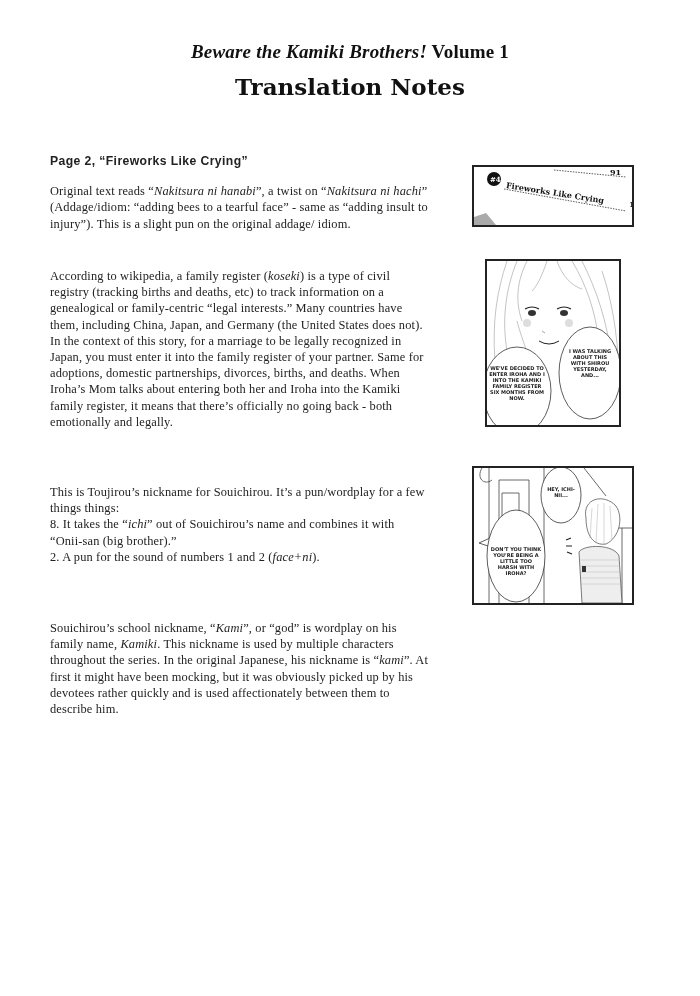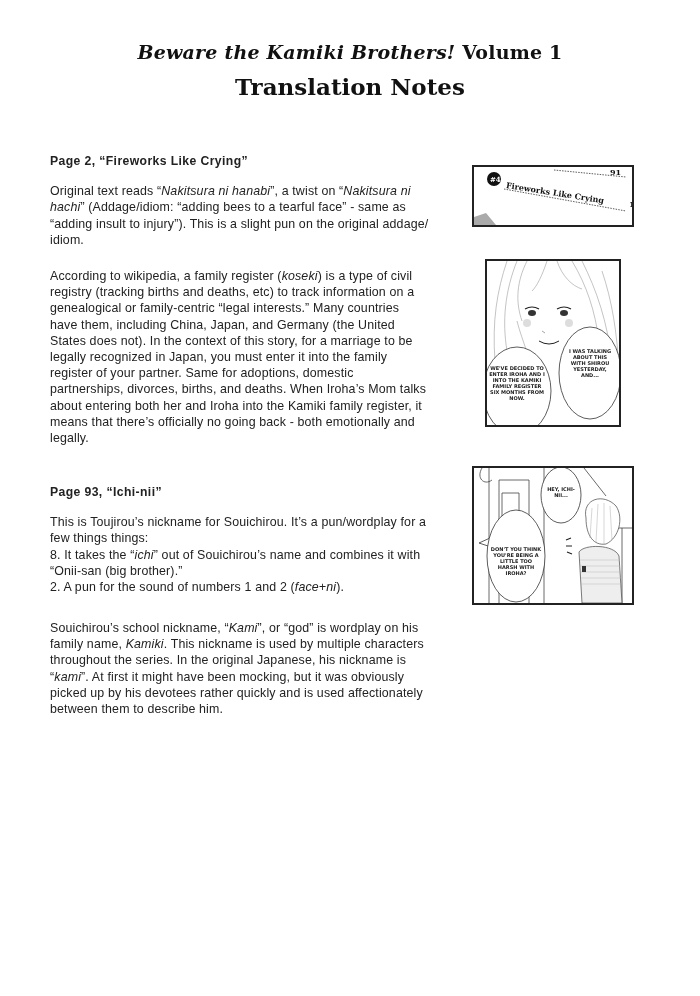--- a/index.html
+++ b/index.html
@@ -2,29 +2,29 @@
 <html><head>
 <meta charset="utf-8">
 <style>
   html, body { margin: 0; padding: 0; background: #ffffff; }
   body { width: 700px; height: 996px; position: relative; overflow: hidden; color: #1a1a1a; }
   .title {
     position: absolute; left: 0; width: 700px; text-align: center;
     font-family: "DejaVu Serif", "Liberation Serif", serif; font-weight: bold;
     color: #111;
   }
-  #title-line1 { top: 41px; font-size: 19px; letter-spacing: 0.2px; }
+  #title-line1 { top: 41px; font-size: 19px; letter-spacing: 0.2px; font-family: Liberation Serif, serif; }
   #title-line1 .it { font-style: italic; }
   #title-line2 { top: 73px; font-size: 23px; }
 
   .section { position: absolute; left: 50px; width: 380px;
     font-family: "Liberation Sans", sans-serif; font-size: 12.4px; line-height: 16.2px; color: #222; }
   .heading { font-weight: bold; margin: 0 0 14px 0; letter-spacing: 0.4px; font-size: 12.2px; }
   .heading .q { }
-  .para { margin: 0; letter-spacing: 0.15px; }
+  .para { margin: 0; letter-spacing: 0.15px; font-family: Liberation Serif, serif; }
   .para i { font-style: italic; }
 
   #sec1 { top: 153px; }
   #sec2 { top: 268px; }
   #sec3 { top: 484px; }
   #sec4 { top: 620px; }
 
   .panel { position: absolute; border: 2px solid #222; background: #fff; overflow: hidden; }
   #panel1 { left: 472px; top: 165px; width: 158px; height: 58px; }
   #panel2 { left: 485px; top: 259px; width: 132px; height: 164px; }
@@ -45,21 +45,20 @@
 <div class="section" id="sec1">
   <p class="heading"><span>Page 2, </span><span class="q">“Fireworks Like Crying”</span></p>
   <p class="para"><span>Original text reads “</span><i>Nakitsura ni hanabi</i><span>”, a twist on “</span><i>Nakitsura ni hachi</i><span>” (Addage/idiom: “adding bees to a tearful face” - same as “adding insult to injury”). This is a slight pun on the original addage/ idiom.</span></p>
 </div>
 
 <div class="section" id="sec2">
   <p class="para"><span>According to wikipedia, a family register (</span><i>koseki</i><span>) is a type of civil registry (tracking births and deaths, etc) to track information on a genealogical or family-centric “legal interests.” Many countries have them, including China, Japan, and Germany (the United States does not). In the context of this story, for a marriage to be legally recognized in Japan, you must enter it into the family register of your partner. Same for adoptions, domestic partnerships, divorces, births, and deaths. When Iroha’s Mom talks about entering both her and Iroha into the Kamiki family register, it means that there’s officially no going back - both emotionally and legally.</span></p>
 </div>
 
 <div class="section" id="sec3">
-  <p class="heading"><span>Page 93, </span><span class="q">“Ichi-nii”</span></p>
   <p class="para"><span>This is Toujirou’s nickname for Souichirou. It’s a pun/wordplay for a few things things:</span><br><span>8. It takes the “</span><i>ichi</i><span>” out of Souichirou’s name and combines it with “Onii-san (big brother).”</span><br><span>2. A pun for the sound of numbers 1 and 2 (</span><i>face+ni</i><span>).</span></p>
 </div>
 
 <div class="section" id="sec4">
   <p class="para"><span>Souichirou’s school nickname, “</span><i>Kami</i><span>”, or “god” is wordplay on his family name, </span><i>Kamiki</i><span>. This nickname is used by multiple characters throughout the series. In the original Japanese, his nickname is “</span><i>kami</i><span>”. At first it might have been mocking, but it was obviously picked up by his devotees rather quickly and is used affectionately between them to describe him.</span></p>
 </div>
 
 <div class="panel" id="panel1">
   <svg viewBox="0 0 158 58" preserveAspectRatio="none">
     <line x1="80" y1="3" x2="152" y2="10" stroke="#333" stroke-width="0.8" stroke-dasharray="1.5,1.2"></line>

